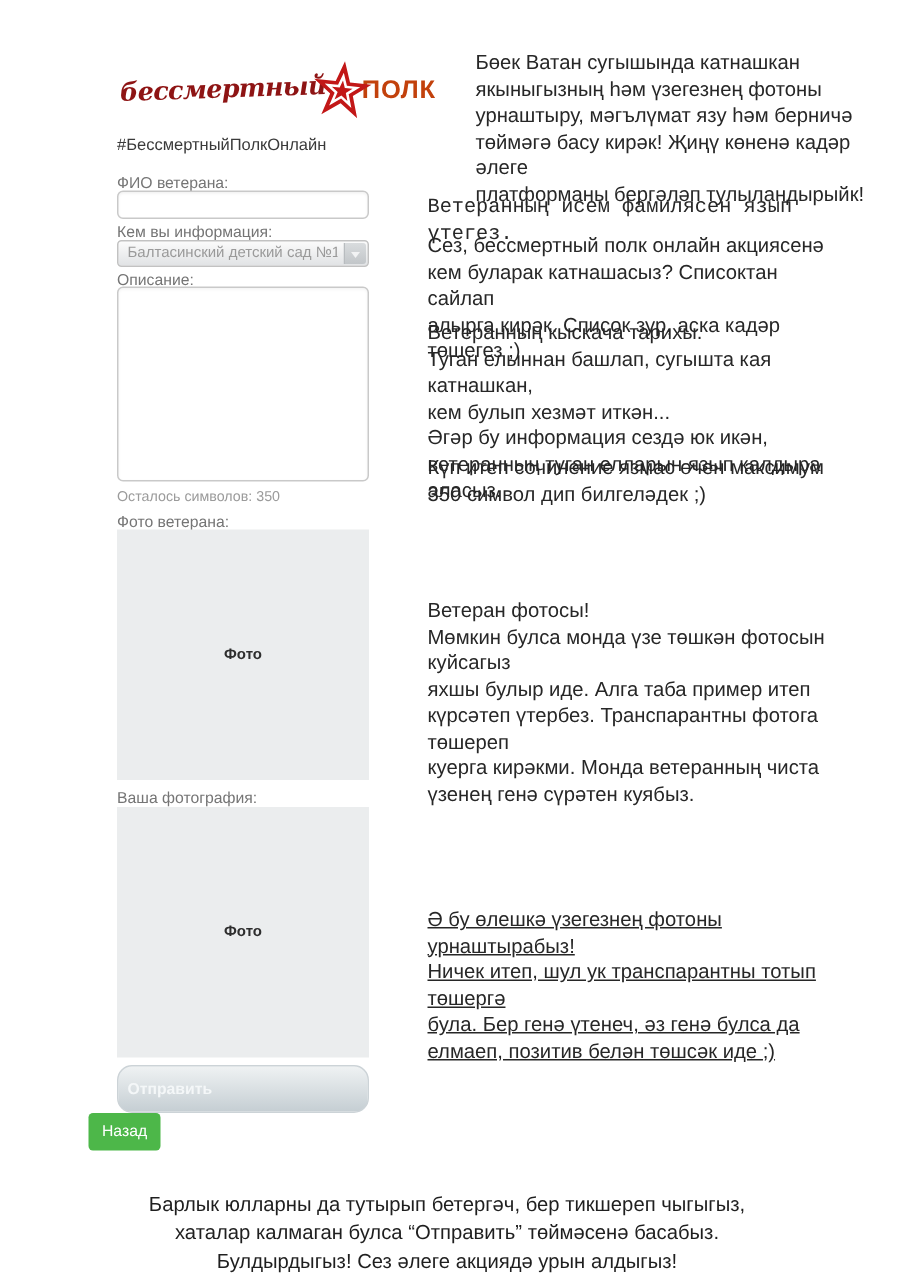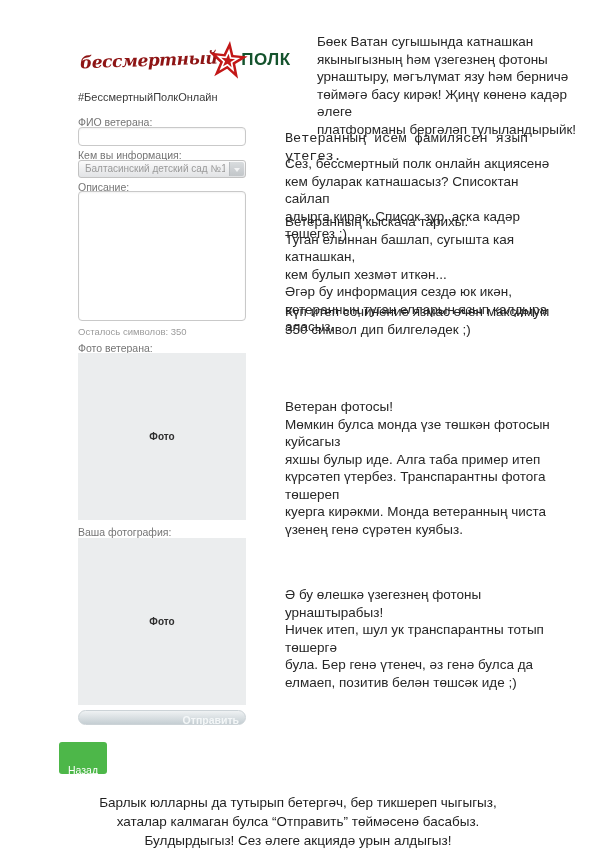--- a/index.html
+++ b/index.html
@@ -12,21 +12,21 @@
   .abs{position:absolute;}
 
   
   .logo{left:80px;top:34px;width:160px;height:52px;display:flex;align-items:center;}
   .logo-script{
     font-family:"DejaVu Serif", serif;font-style:italic;font-weight:bold;
     font-size:17px;color:#8e1414;letter-spacing:-0.5px;margin-right:-9px;
     transform:rotate(-2deg);white-space:nowrap;
   }
   .logo-star{width:40px;height:40px;flex:0 0 auto;transform:rotate(6deg);}
-  .logo-polk{font-weight:bold;font-size:17px;color:#14532d;margin-left:-7px;letter-spacing:0.5px;}
+  .logo-polk{font-weight:bold;font-size:17px;color:#c2410c;margin-left:-7px;letter-spacing:0.5px;}
 
   .hashtag{left:78px;top:91px;width:168px;font-size:11px;color:#3a3a3a;}
 
   
   .form-label{font-size:10.5px;font-weight:normal;color:#757575;}
   .txt-input{
     left:78px;width:156px;height:15px;padding:1px 5px;
     border:1px solid #c9c9c9;border-radius:4px;background:#fff;
     font-family:"Liberation Sans", sans-serif;font-size:11px;color:#333;
     box-shadow:inset 0 1px 2px rgba(0,0,0,0.06);
@@ -59,47 +59,47 @@
   }
   .chars-left{left:78px;top:326px;font-size:9.5px;color:#9b9b9b;}
 
   .photo-box{
     left:78px;width:168px;height:167px;background:#ebedee;
     display:flex;align-items:center;justify-content:center;
   }
   .photo-box span{font-size:10px;font-weight:bold;color:#2e2e2e;}
 
   .submit-btn{
-    left:78px;top:710px;width:168px;height:15px;
+    left:78px;top:710px;width:168px;height:32px;
     border:1px solid #ccd3d7;border-radius:10px;
     background:linear-gradient(#eff2f3,#c5ced3);
     font-family:"Liberation Sans", sans-serif;
     font-size:10.5px;font-weight:bold;color:#f4f7f8;
-    text-align:right;line-height:17px;cursor:pointer;
+    text-align:left;line-height:17px;cursor:pointer;
   }
   .back-btn{
-    left:59px;top:742px;height:25px;padding:16px 9px;
+    left:59px;top:742px;height:25px;padding:0 9px;
     background:#4db749;border:none;border-radius:3px;
     font-family:"Liberation Sans", sans-serif;
     font-size:10.5px;color:#ffffff;cursor:pointer;line-height:25px;
   }
 
   
   .para{
     position:absolute;left:285px;width:268px;
     font-size:13.5px;line-height:17.5px;color:#272727;
     white-space:pre-line;
   }
   .p1{top:33px;margin-left:32px;}
   .p2{top:130px;font-family:Liberation Mono, monospace;}
   .p3{top:155px;}
   .p4{top:213px;}
   .p5{top:303px;}
   .p6{top:398px;}
-  .p7{top:586px;}
+  .p7{top:604px;text-decoration:underline;}
 
   .footer-note{
     left:0;top:793px;width:596px;text-align:center;
     font-size:13.5px;line-height:19px;color:#1f1f1f;
     white-space:pre-line;
   }
 </style>
 </head>
 <body>
 

